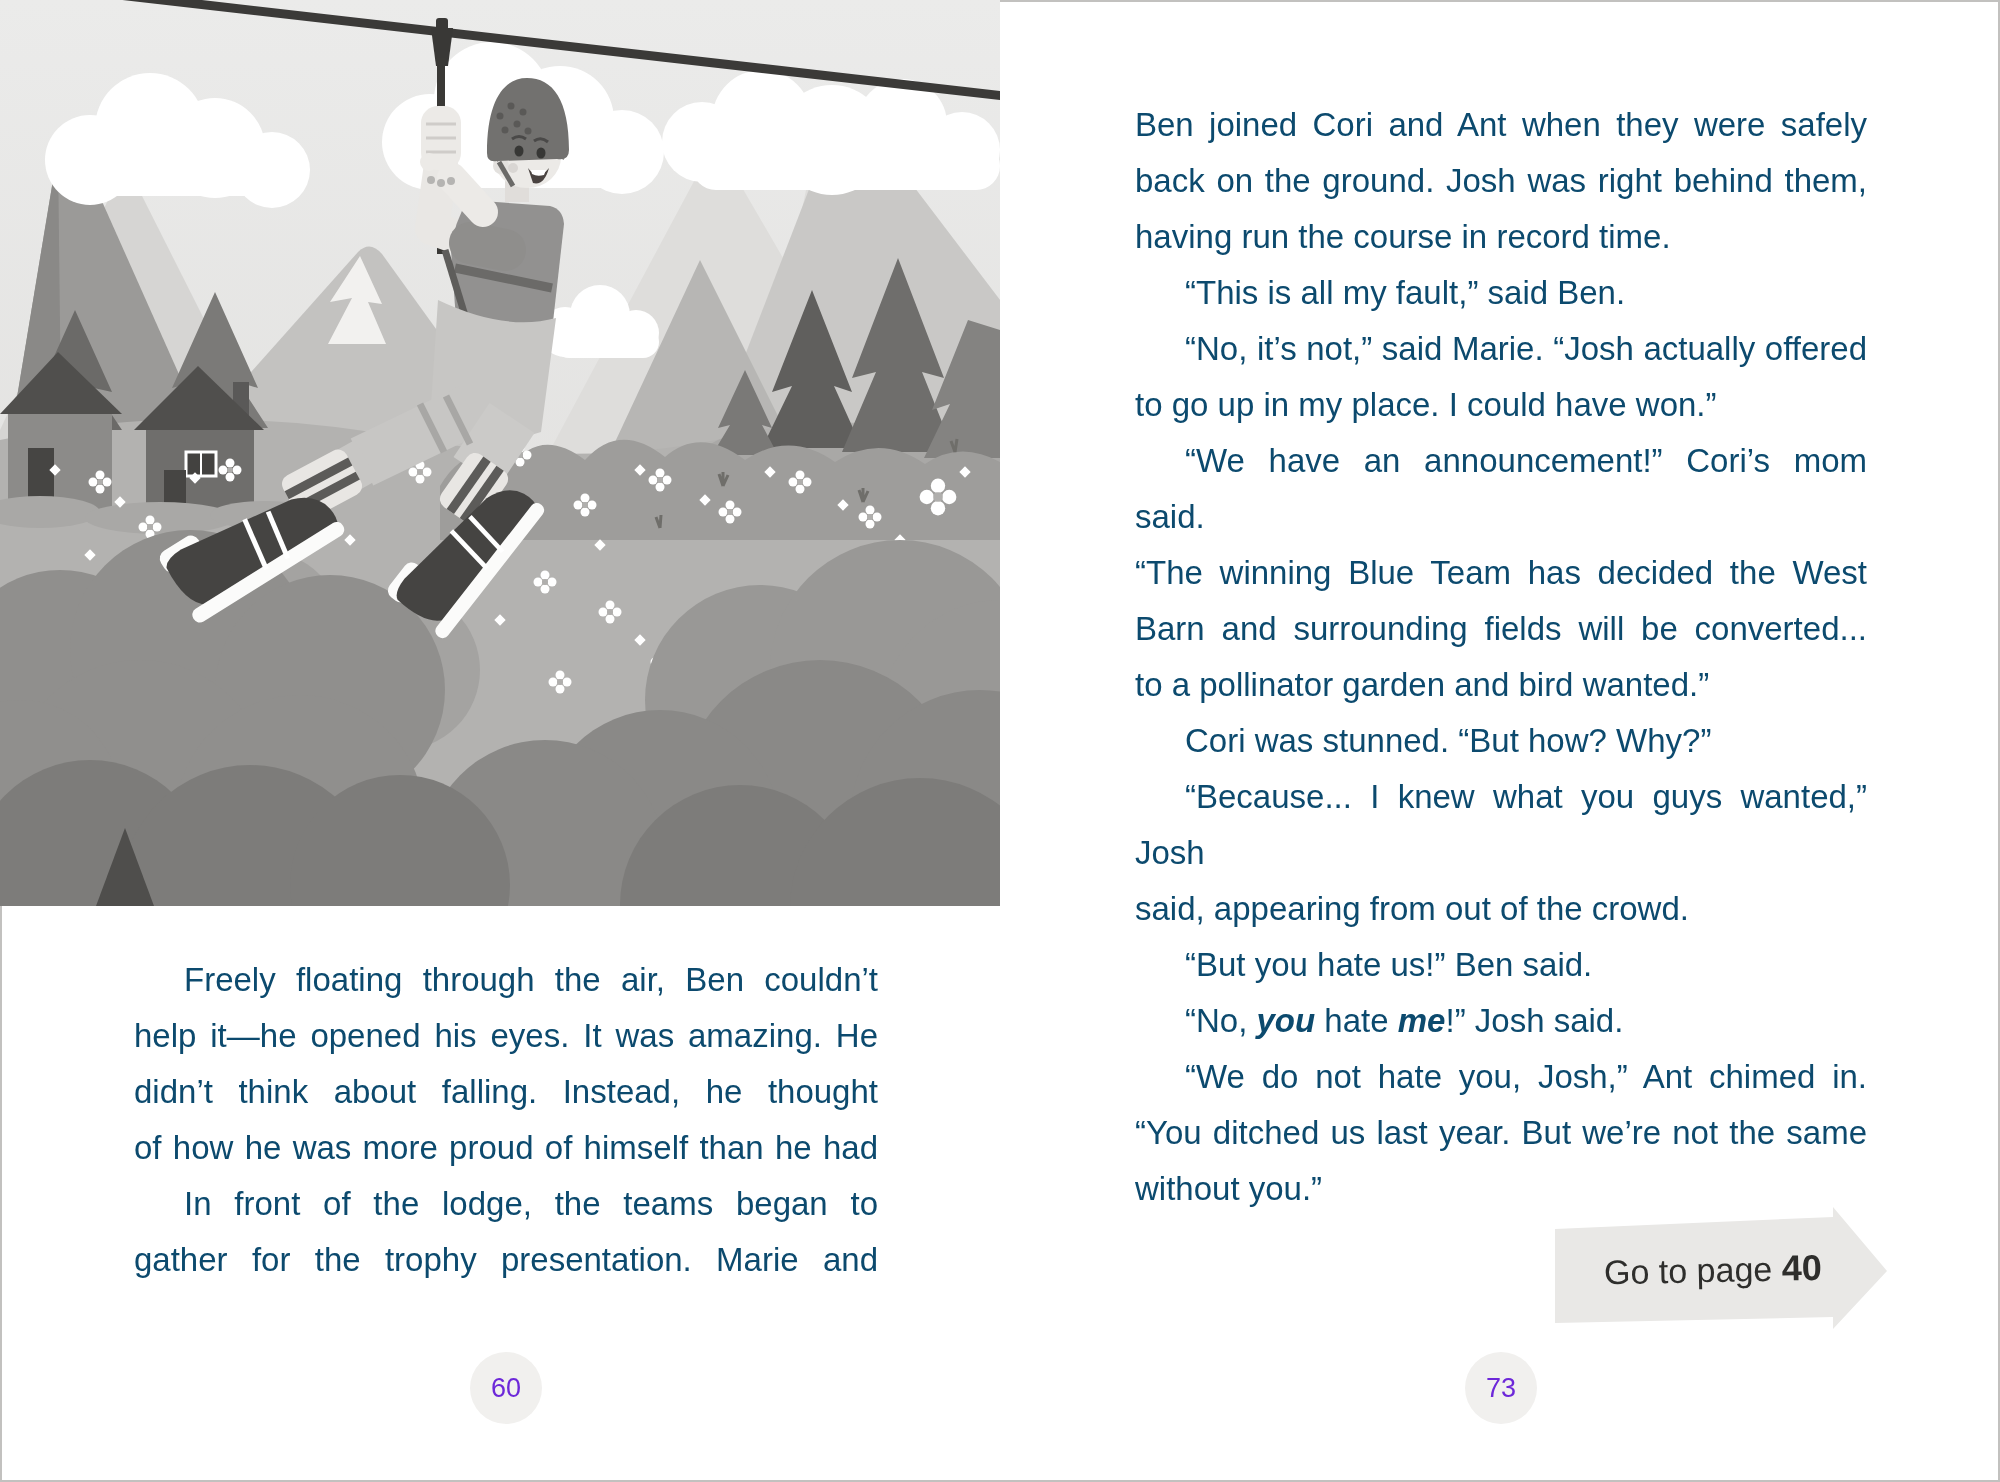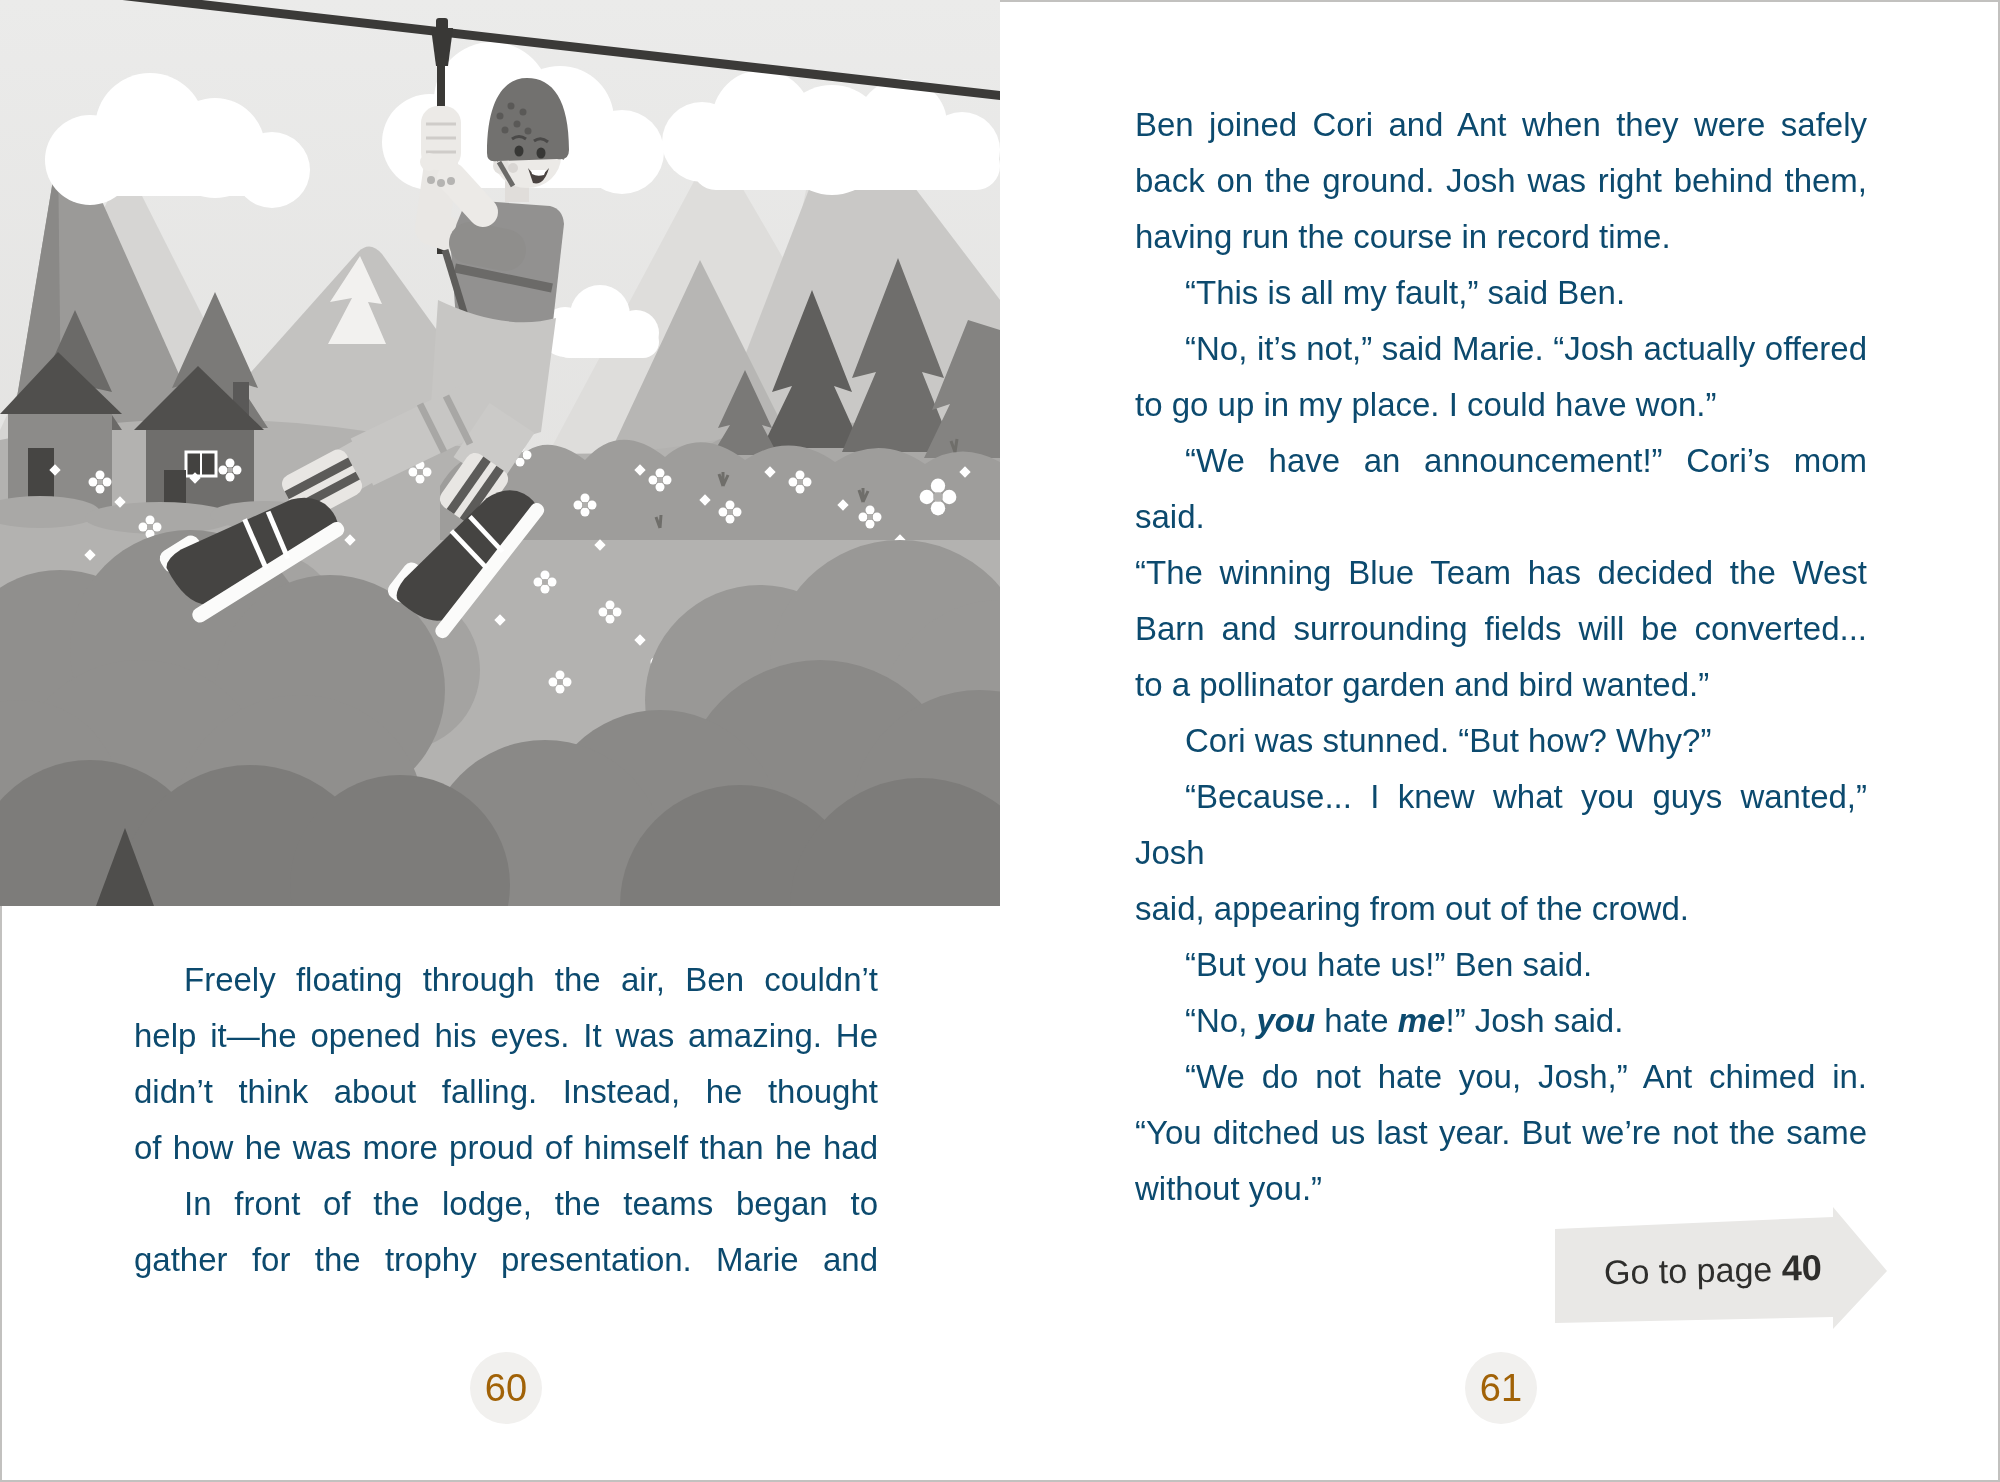--- a/index.html
+++ b/index.html
@@ -11,21 +11,21 @@
   .illus{position:absolute;left:0;top:0;width:1000px;height:906px;}
   .textblock{position:absolute;font-size:33px;line-height:56px;letter-spacing:0px;color:#0c4a6e;}
   .tb-left{left:134px;top:952px;width:744px;}
   .tb-right{left:1135px;top:97px;width:732px;}
   .ln{width:100%;}
   .ind{text-indent:50px;}
   .j{text-align:justify;text-align-last:justify;}
   .ln em{font-style:italic;font-weight:bold;}
   .badge{
     position:absolute;width:72px;height:72px;border-radius:50%;background:#f1f0ee;
-    display:flex;align-items:center;justify-content:center;font-size:38px;color:#a16207;
+    display:flex;align-items:center;justify-content:center;font-size:27px;color:#6d28d9;
   }
   .badge-left{left:470px;top:1352px;}
   .badge-right{left:1465px;top:1352px;}
   .goto{position:absolute;left:1548px;top:1193px;width:345px;height:155px;cursor:pointer;}
   .goto svg{position:absolute;left:0;top:0;}
   .goto-label{
     position:absolute;left:56px;top:56px;font-size:34px;color:#2e2e2c;transform:rotate(-1.2deg);
     white-space:nowrap;
   }
   .goto-label b{font-weight:bold;font-size:36px;}
@@ -325,21 +325,21 @@
     <div class="ln ind"><span>“No, </span><em>you</em><span> hate </span><em>me</em><span>!” Josh said.</span></div>
     <div class="ln ind j">“We do not hate you, Josh,” Ant chimed in.</div>
     <div class="ln j">“You ditched us last year. But we’re not the same</div>
     <div class="ln">without you.”</div>
   </div>
 
   <div class="badge badge-left">
     <span>60</span>
   </div>
   <div class="badge badge-right">
-    <span>61</span>
+    <span>73</span>
   </div>
 
   <div class="goto" role="button">
     <svg width="345" height="155" viewBox="0 0 345 155">
       <polygon points="7,36 285,24 285,14 339,78 285,136 285,124 7,130" fill="#e9e8e6"></polygon>
     </svg>
     <div class="goto-label"><span>Go to page </span><b>40</b></div>
   </div>
 
 </div>

